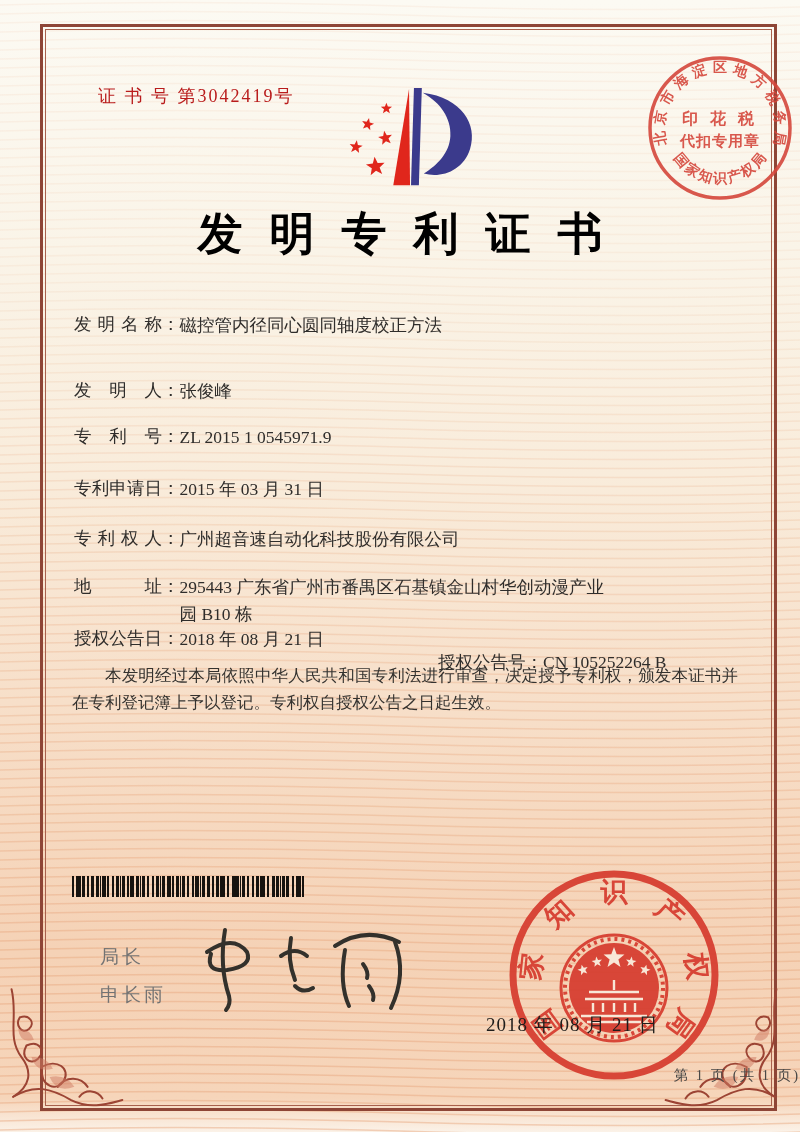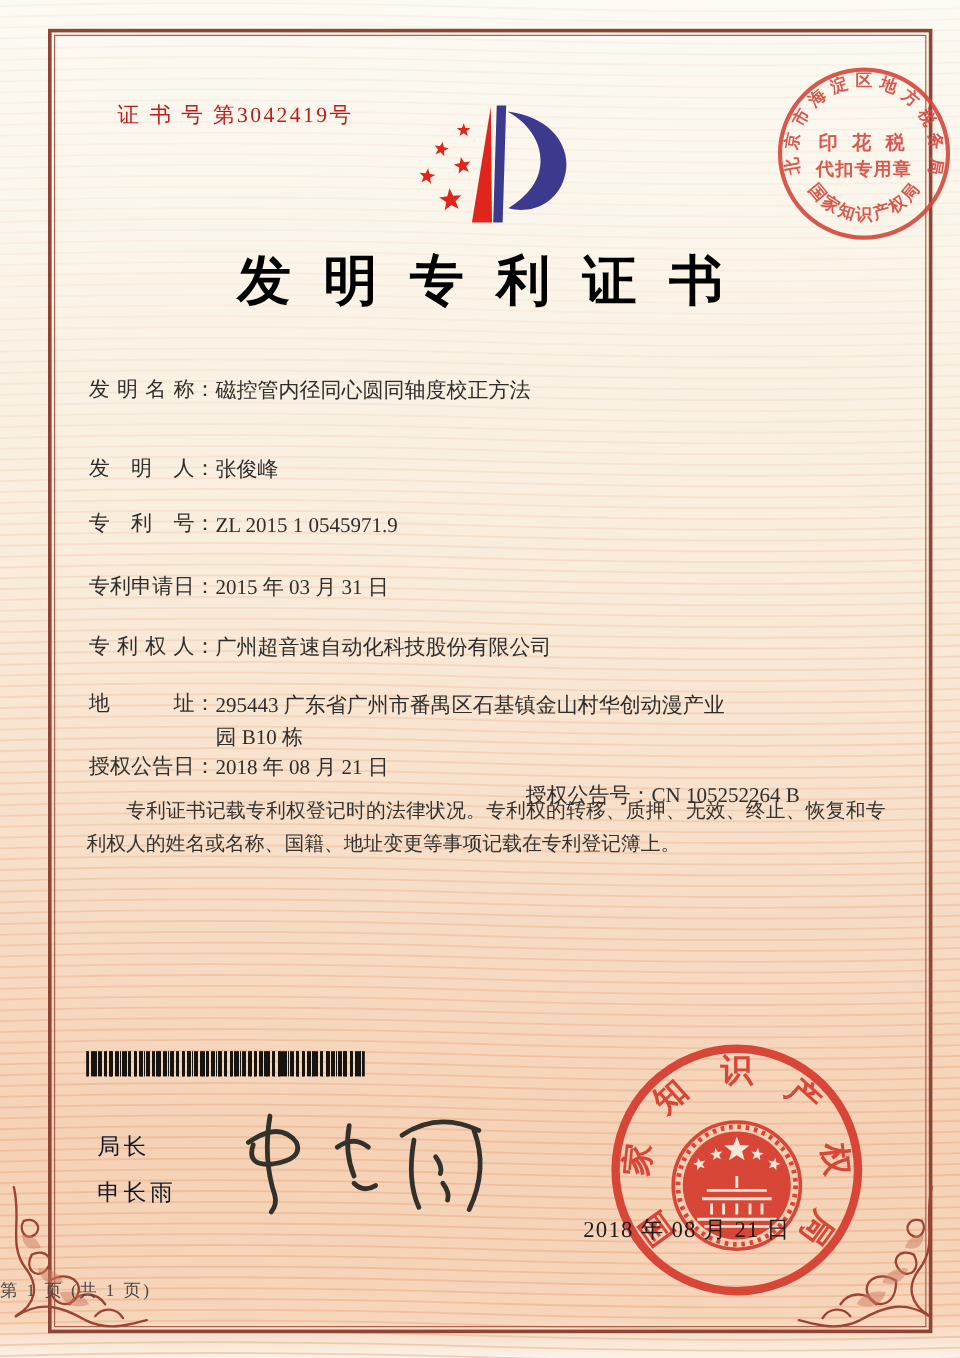--- a/index.html
+++ b/index.html
@@ -37,26 +37,26 @@
   .pair2{position:absolute;left:364px;top:0;white-space:nowrap;margin-top:24px;}
   .paras{position:absolute;left:72px;top:662px;width:666px;font-size:16.5px;line-height:27px;color:#34322f;}
   .paras p{margin:0;text-indent:2em;text-align:justify;}
   .barcode{
     position:absolute;left:72px;top:876px;width:232px;height:21px;
     background-image:
       repeating-linear-gradient(90deg,#17130f 0 2px,rgba(0,0,0,0) 2px 5px),
       repeating-linear-gradient(90deg,#17130f 0 1px,rgba(0,0,0,0) 1px 4px),
       repeating-linear-gradient(90deg,rgba(0,0,0,0) 0 6px,#17130f 6px 8px,rgba(0,0,0,0) 8px 13px);
   }
-  .officer{position:absolute;left:81px;top:938px;font-size:19px;letter-spacing:3px;line-height:38px;color:#0f172a;}
+  .officer{position:absolute;left:100px;top:938px;font-size:19px;letter-spacing:3px;line-height:38px;color:#737373;}
   .signature{position:absolute;left:195px;top:908px;width:225px;height:110px;}
   .office-stamp{position:absolute;left:505px;top:866px;width:218px;height:218px;opacity:0.93;}
   .tax-stamp{position:absolute;left:638px;top:44px;width:164px;height:170px;opacity:0.9;}
   .stamp-date{position:absolute;left:486px;top:1012px;font-size:19px;letter-spacing:1px;color:#1f1d1b;z-index:5;}
-  .footer{position:absolute;left:0;right:0;top:1066px;text-align:left;font-size:14.5px;letter-spacing:2px;color:#4a4846;}
+  .footer{position:absolute;left:0;right:0;top:1066px;text-align:right;font-size:14.5px;letter-spacing:2px;color:#4a4846;}
   svg text{font-family:"Liberation Serif","DejaVu Serif",serif;}
 </style>
 </head>
 <body>
 
 <div class="paper"></div>
 <svg id="waves" width="800" height="1132" viewBox="0 0 800 1132">
     <path d="M-30 6 Q 170 -1 400 6 T 830 6" fill="none" stroke="#e8a77f" stroke-opacity="0.10" stroke-width="1.5"></path>
     <path d="M-30 15 Q 170 8 400 15 T 830 15" fill="none" stroke="#e8a77f" stroke-opacity="0.10" stroke-width="1.5"></path>
     <path d="M-30 24 Q 170 17 400 24 T 830 24" fill="none" stroke="#e8a77f" stroke-opacity="0.10" stroke-width="1.5"></path>
@@ -259,21 +259,21 @@
   </div>
   <div class="row" style="top:626px">
     <span class="flabel">授权公告日</span><span class="colon">：</span><span class="fvalue">2018 年 08 月 21 日</span>
     <span class="pair2">
       <span>授权公告号</span><span class="colon">：</span><span>CN 105252264 B</span>
     </span>
   </div>
 </div>
 
 <div class="paras">
-  <p>专利证书记载专利权登记时的法律状况。专利权的转移、质押、无效、终止、恢复和专利权人的姓名或名称、国籍、地址变更等事项记载在专利登记簿上。</p>
+  <p>本发明经过本局依照中华人民共和国专利法进行审查，决定授予专利权，颁发本证书并在专利登记簿上予以登记。专利权自授权公告之日起生效。</p>
 </div>
 
 <div class="barcode"></div>
 
 <div class="officer">
   <div>局长</div>
   <div>申长雨</div>
 </div>
 
 <svg class="signature" viewBox="0 0 225 110">

